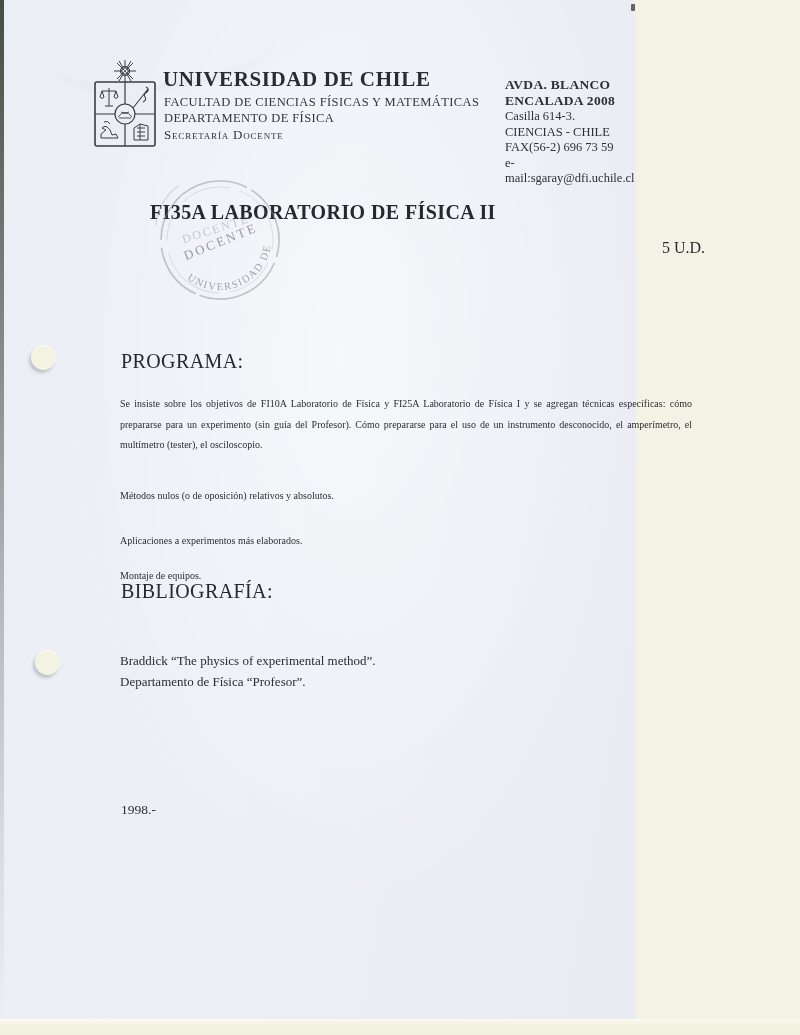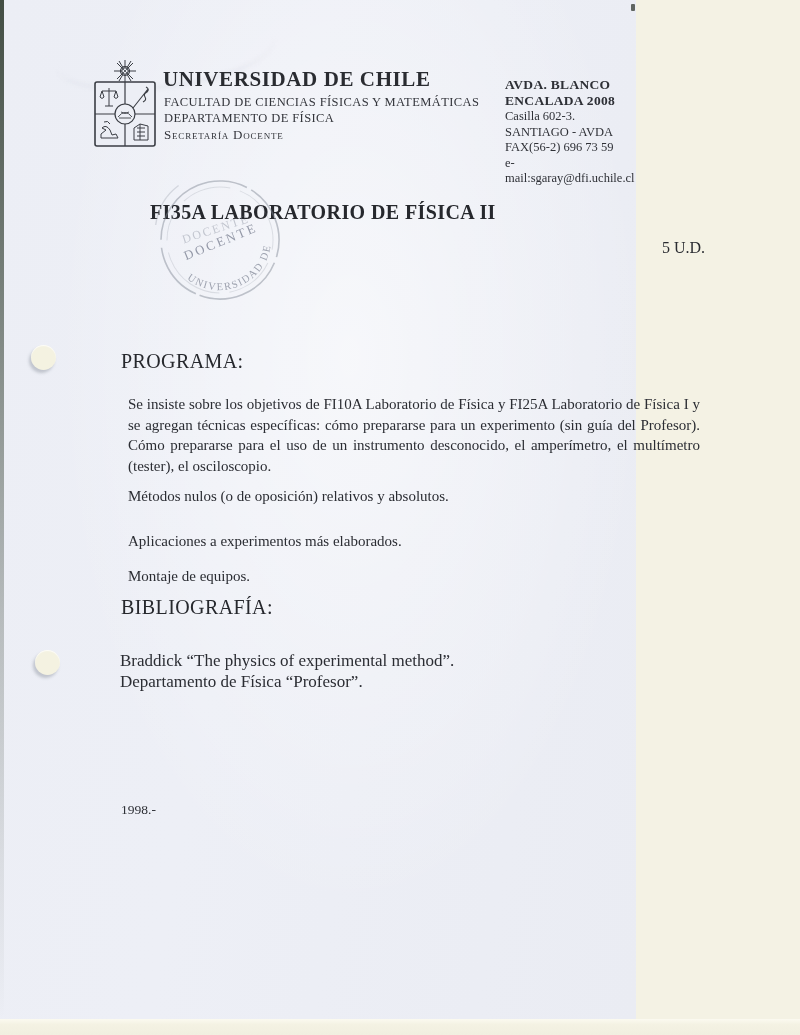--- a/index.html
+++ b/index.html
@@ -99,32 +99,32 @@
   .stamp svg { width: 100%; height: 100%; overflow: visible; }
 
   
   .requisitos { position: absolute; left: 120px; top: 296px; font-size: 14px; color: #2b2d33; }
   .requisitos .req-label { font-weight: bold; font-size: 17.5px; letter-spacing: 0.3px; margin-right: 10px; color: #26282d; }
   .section-label {
     position: absolute; left: 121px;
     font-size: 20px; font-weight: normal; letter-spacing: 0.4px; color: #26282d;
   }
   .lbl-programa { top: 350px; }
-  .lbl-biblio { top: 596px; }
+  .lbl-biblio { top: 580px; }
 
   .para {
-    position: absolute; left: 128px; width: 572px;
-    font-size: 15px; line-height: 20.5px; color: #2b2d33;
+    position: absolute; left: 120px; width: 572px;
+    font-size: 10px; line-height: 20.5px; color: #2b2d33;
   }
   .p-main { top: 394px; text-align: justify; }
   .p-metodos { top: 486px; }
   .p-aplicaciones { top: 531px; }
   .p-montaje { top: 566px; }
 
-  .biblio-item { position: absolute; left: 120px; font-size: 17px; line-height: 21px; color: #2b2d33; }
+  .biblio-item { position: absolute; left: 120px; font-size: 13px; line-height: 21px; color: #2b2d33; }
   .b1 { top: 650px; }
   .b2 { top: 671px; }
 
   .year { position: absolute; left: 121px; top: 802px; font-size: 13.5px; color: #2e3036; }
 </style>
 </head>
 <body>
 
 <div class="sheet">
 
@@ -158,22 +158,22 @@
     </svg>
   </div>
 
   <div class="univ-name">UNIVERSIDAD DE CHILE</div>
   <div class="faculty-line fl1">FACULTAD DE CIENCIAS FÍSICAS Y MATEMÁTICAS</div>
   <div class="faculty-line fl2">DEPARTAMENTO DE FÍSICA</div>
   <div class="faculty-line fl3">Secretaría  Docente</div>
 
   <div class="contact">
     <div class="addr">AVDA. BLANCO ENCALADA 2008</div>
-    <div>Casilla 602-3.</div>
-    <div>SANTIAGO - AVDA</div>
+    <div>Casilla 614-3.</div>
+    <div>CIENCIAS - CHILE</div>
     <div>FAX(56-2) 696 73 59</div>
     <div>e-mail:sgaray@dfi.uchile.cl</div>
   </div>
 
   <div class="course-title">FI35A LABORATORIO DE FÍSICA II</div>
   <div class="credits">5 U.D.</div>
 
   <div class="stamp">
     <svg viewBox="0 0 136 136">
       <defs>

